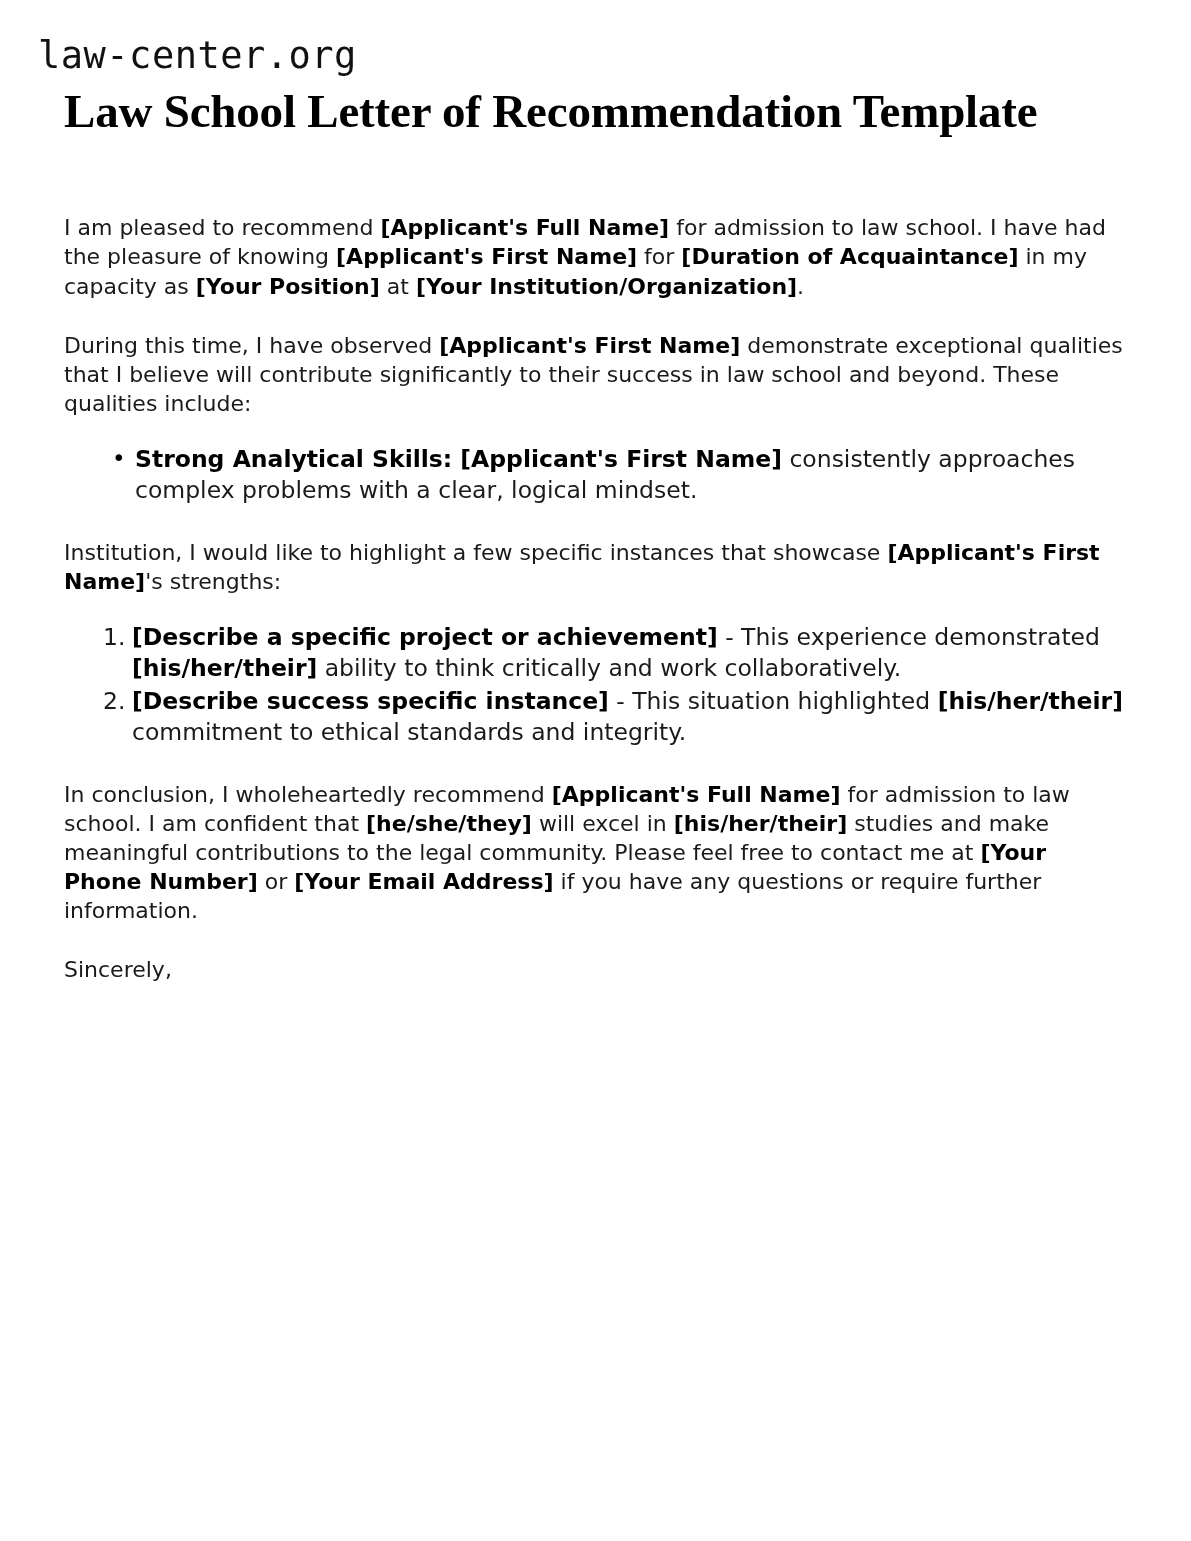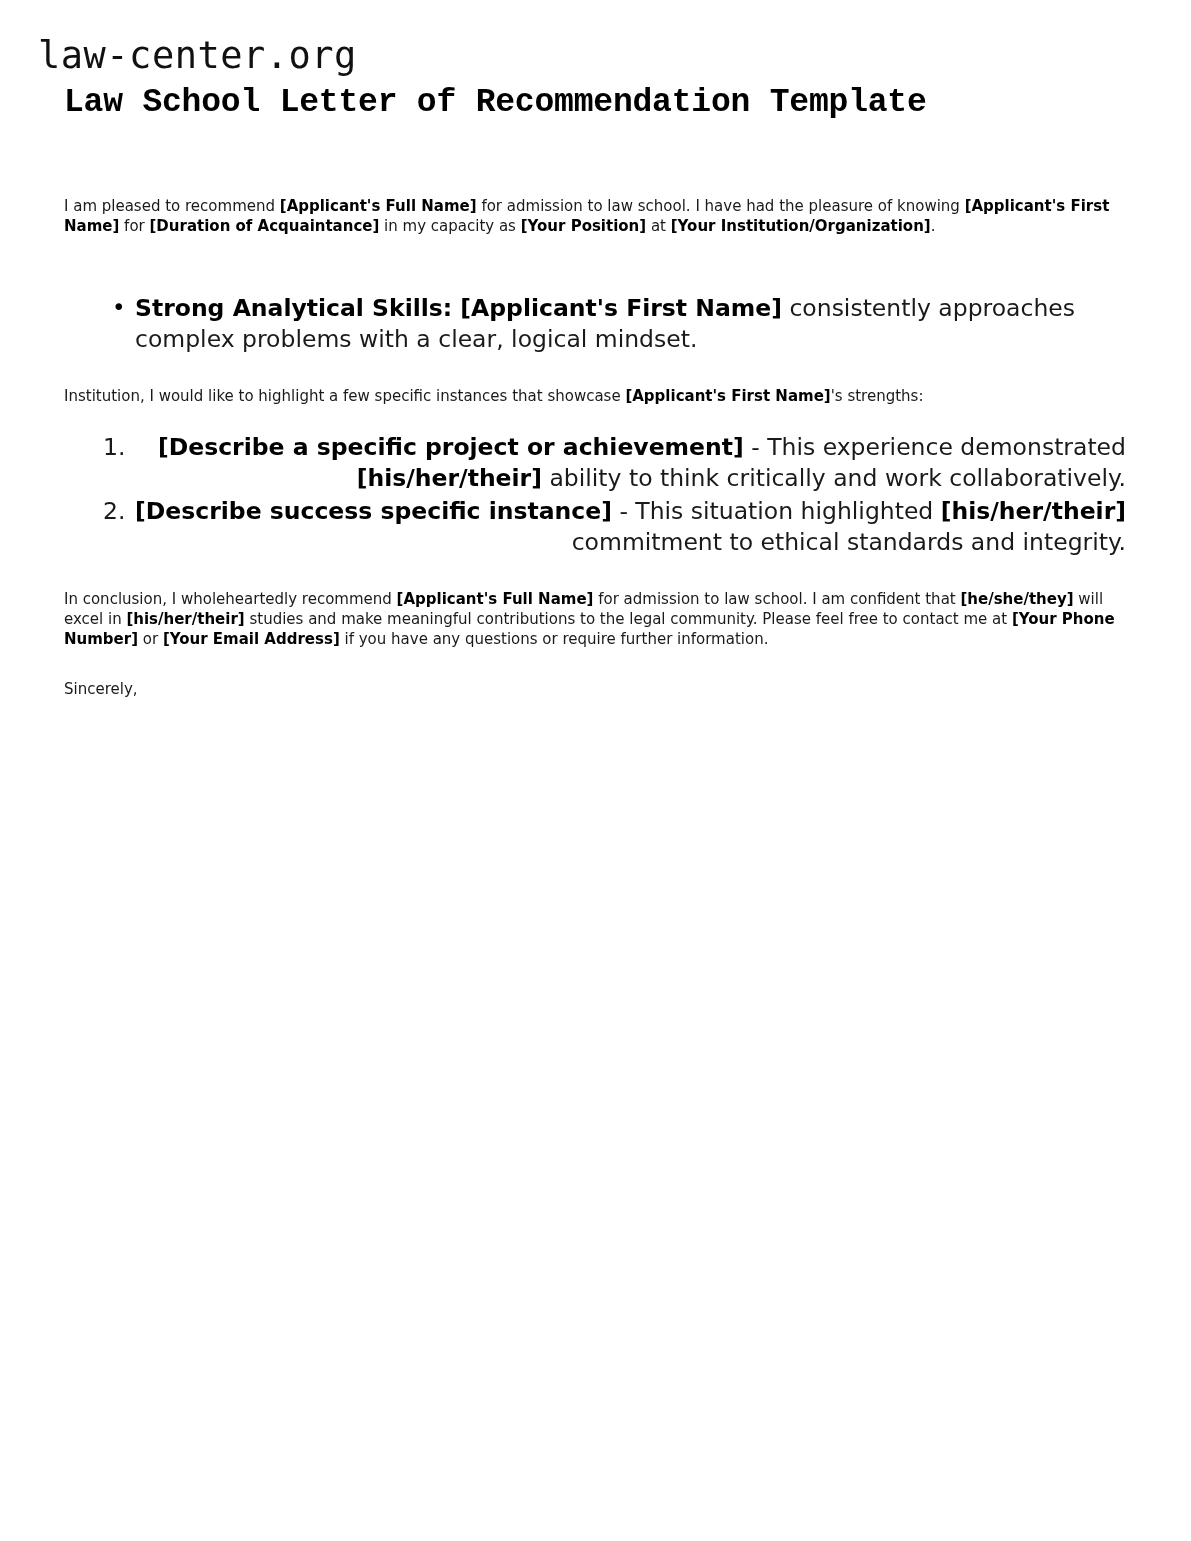--- a/index.html
+++ b/index.html
@@ -36,31 +36,31 @@
     white-space: nowrap;
   }
   .content {
     position: absolute;
     left: 64px;
     top: 84px;
     width: 1062px;
   }
   h1.doc-title {
     margin: 0 0 0 0;
-    font-family: Liberation Mono, monospace;
-    font-size: 33px;
+    font-family: Liberation Serif, serif;
+    font-size: 47px;
     font-weight: 700;
     line-height: 1.18;
     letter-spacing: -0.2px;
     color: #000000;
     max-width: 1030px;
   }
   p.para {
     margin: 0;
-    font-size: 15px;
+    font-size: 22px;
     line-height: 1.32;
     color: #1a1a1a;
     font-weight: 400;
   }
   p.salutation {
     margin: 0;
     font-size: 23.5px;
     line-height: 1.32;
     font-weight: 700;
     color: #000000;
@@ -90,21 +90,20 @@
     top: -1px;
     font-size: 23px;
     color: #000;
   }
 
   ol.numbers {
     margin: 0;
     padding: 0 0 0 68px;
     list-style: none;
     counter-reset: numitem;
-    text-align: right;
   }
   ol.numbers > li {
     position: relative;
     font-size: 23.5px;
     line-height: 1.32;
     color: #1a1a1a;
     margin: 0 0 2px 0;
     counter-increment: numitem;
   }
   ol.numbers > li::before {
@@ -138,20 +137,21 @@
 
     <div class="gap-lg"></div>
 
 
     <div class="gap-md"></div>
 
     <p class="para"><span>I am pleased to recommend </span><b>[Applicant's Full Name]</b><span> for admission to law school. I have had the pleasure of knowing </span><b>[Applicant's First Name]</b><span> for </span><b>[Duration of Acquaintance]</b><span> in my capacity as </span><b>[Your Position]</b><span> at </span><b>[Your Institution/Organization]</b><span>.</span></p>
 
     <div class="gap-md"></div>
 
+    <p class="para"><span>During this time, I have observed </span><b>[Applicant's First Name]</b><span> demonstrate exceptional qualities that I believe will contribute significantly to their success in law school and beyond. These qualities include:</span></p>
 
     <div class="gap-sm"></div>
 
     <ul class="bullets">
       <li><b>Strong Analytical Skills: [Applicant's First Name]</b><span> consistently approaches complex problems with a clear, logical mindset.</span></li>
     </ul>
 
     <div class="gap-md"></div>
 
     <p class="para"><span>Institution, I would like to highlight a few specific instances that showcase </span><b>[Applicant's First Name]</b><span>'s strengths:</span></p>

